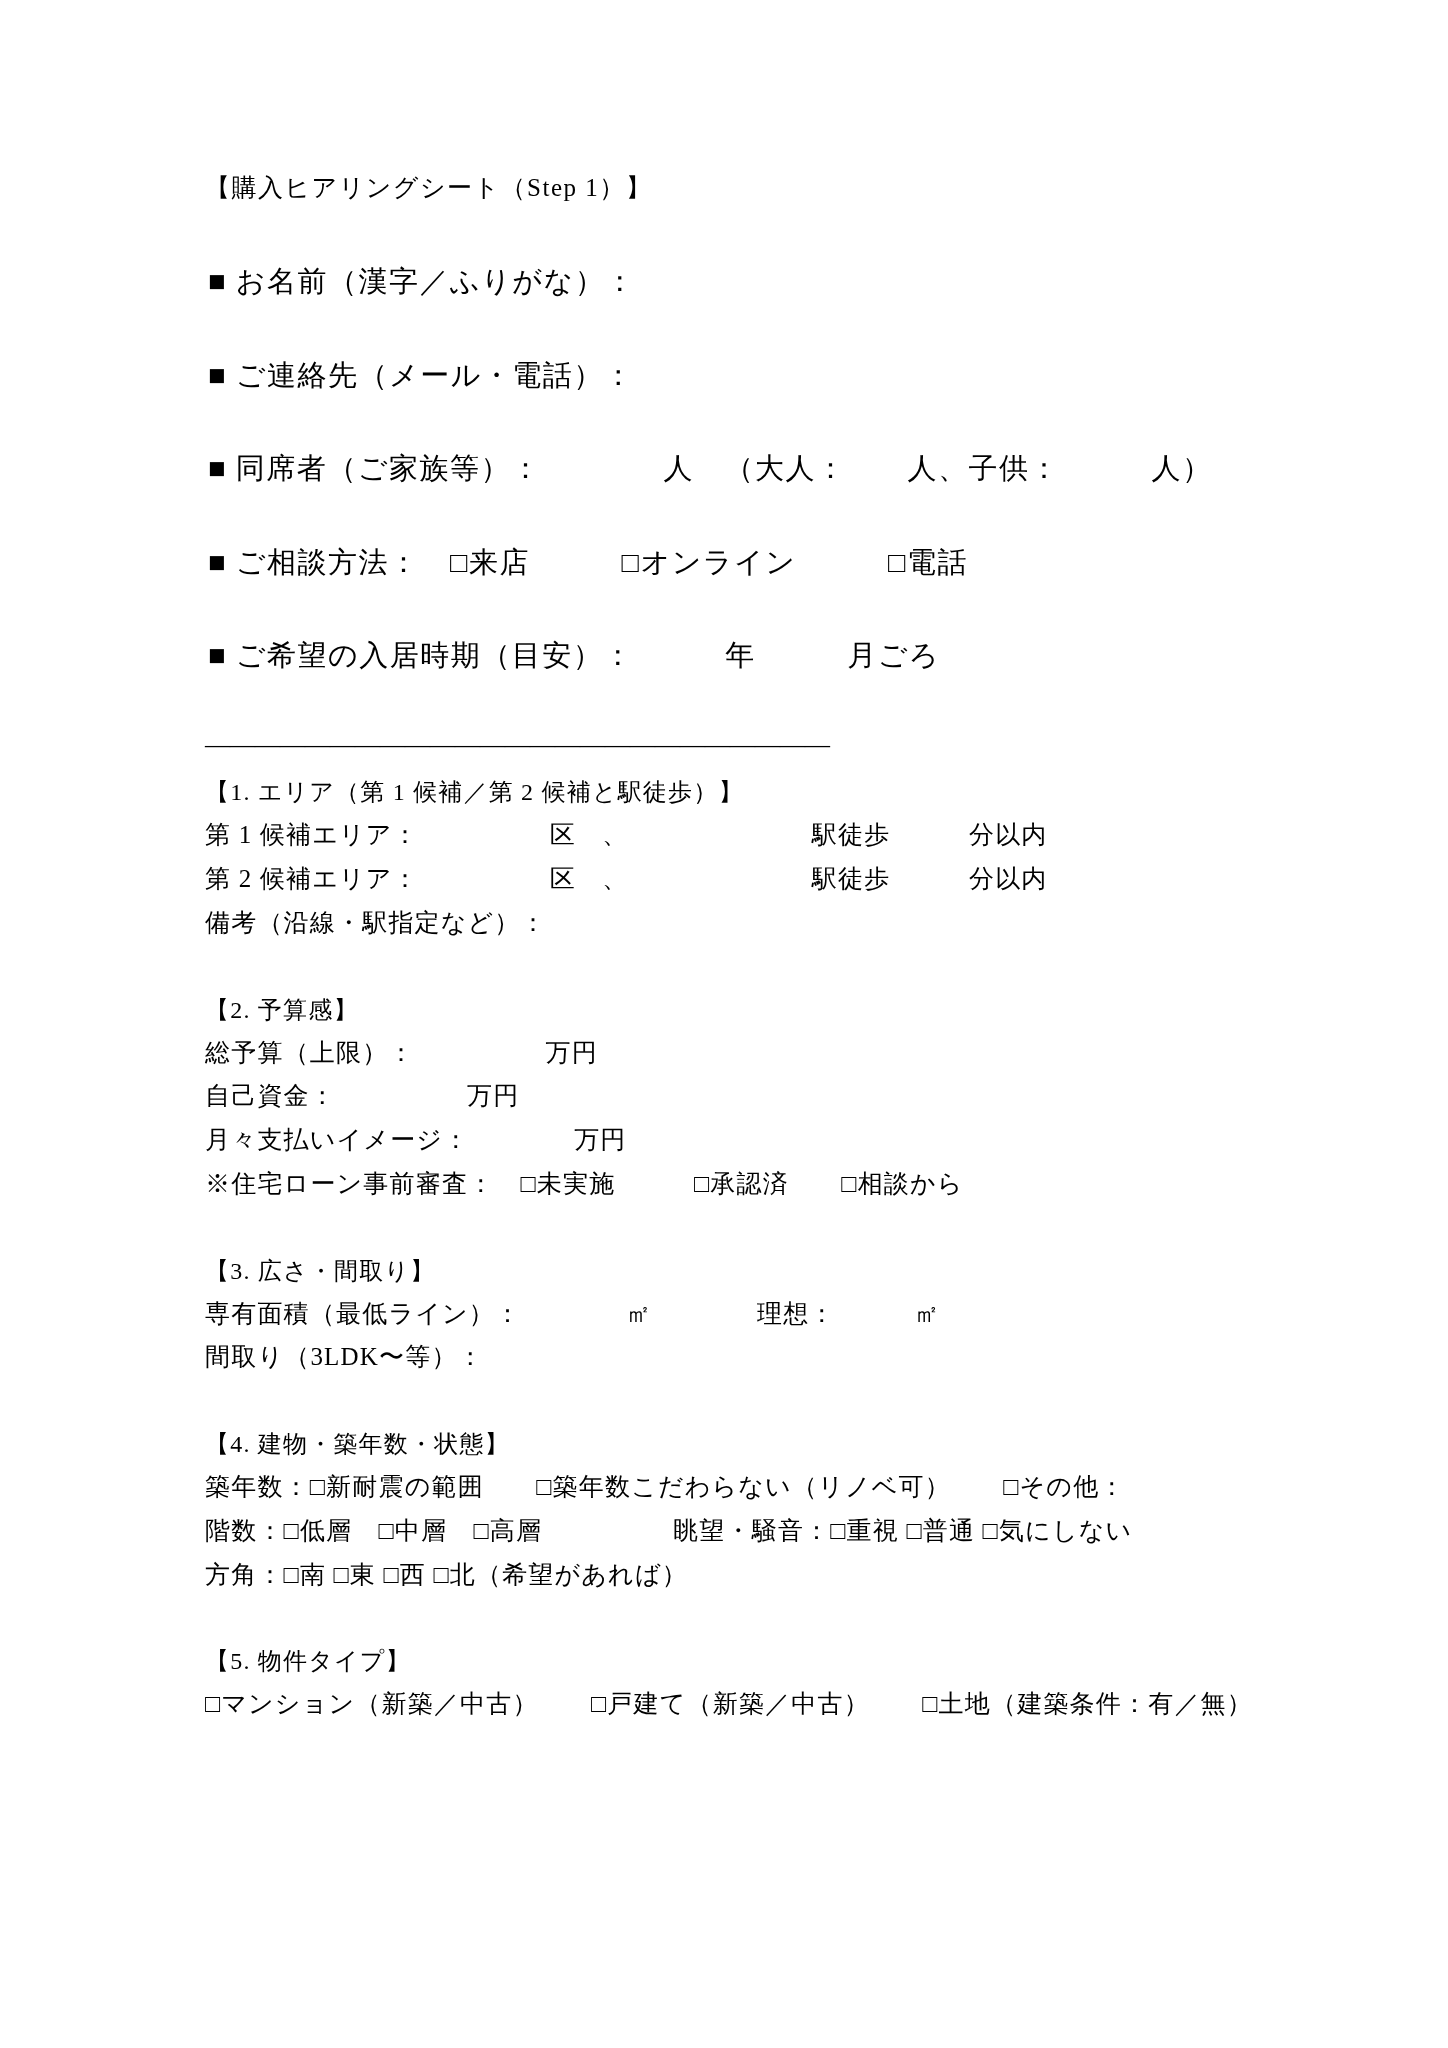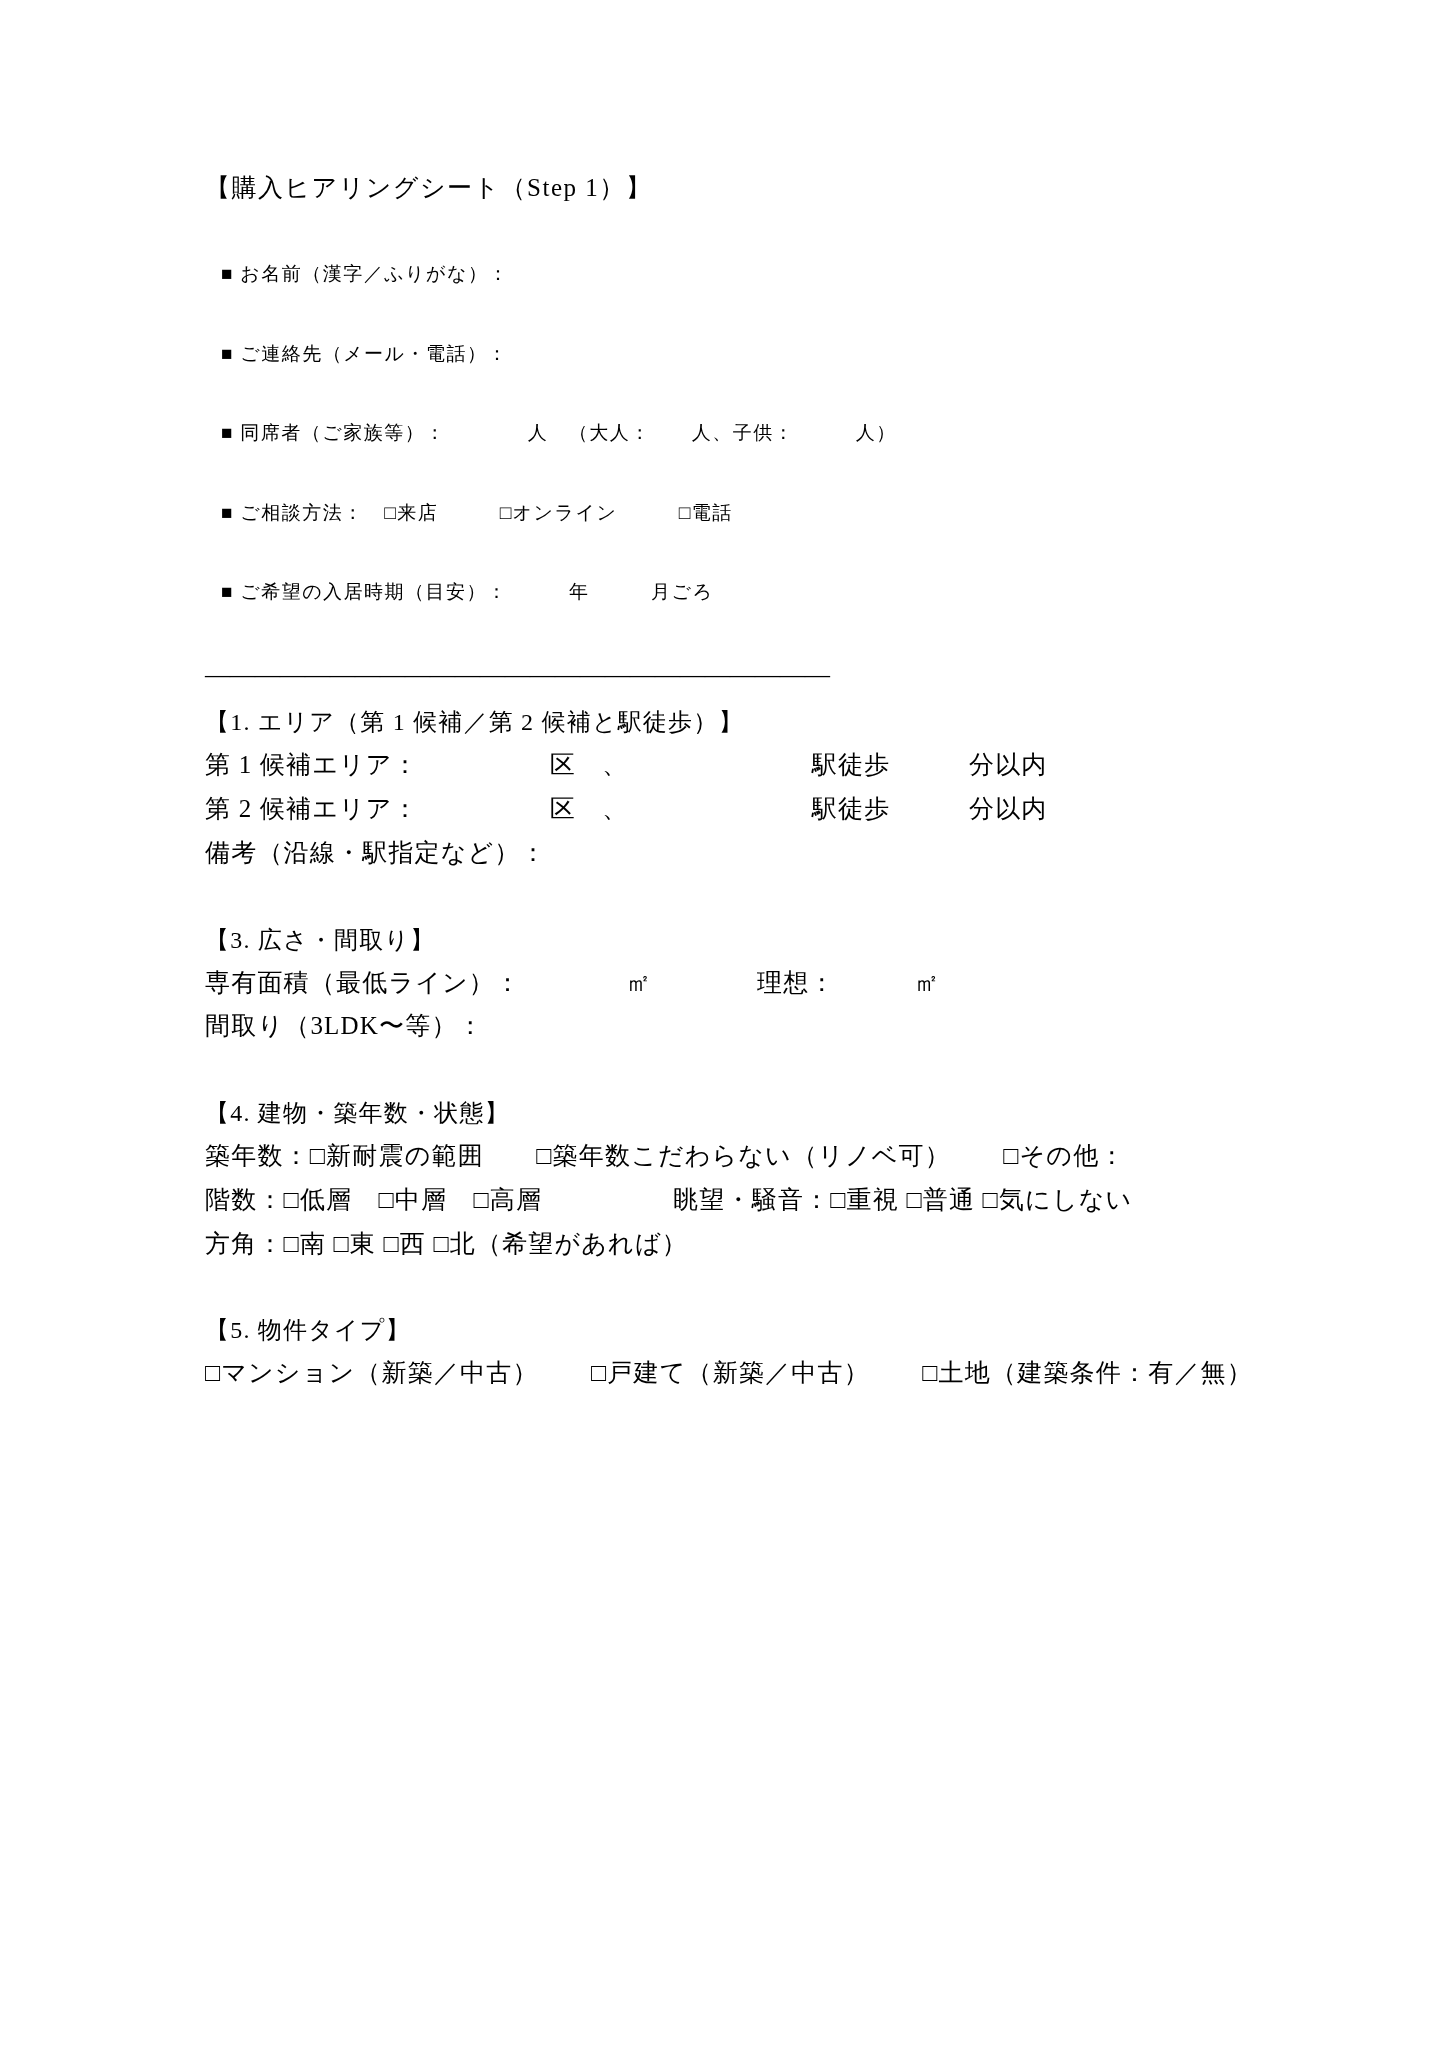--- a/index.html
+++ b/index.html
@@ -20,23 +20,23 @@
     box-sizing: border-box;
     padding: 170px 150px 0 205px;
   }
   .doc-title {
     font-size: 25px;
     letter-spacing: 1.5px;
     margin: 0 0 56px 0;
     line-height: 1.4;
   }
   .head-line {
-    font-size: 19px;
+    font-size: 29px;
     letter-spacing: 1.5px;
-    margin: 0 0 53px 16px;
+    margin: 0 0 53px 3px;
     line-height: 1.4;
     white-space: pre;
   }
   .divider {
     font-size: 25px;
     letter-spacing: 0px;
     margin: 18px 0 10px 0;
     line-height: 1.3;
     white-space: pre;
   }
@@ -77,20 +77,27 @@
 
   <div class="divider">―――――――――――――――――――――――――</div>
 
   <div class="section">
     <div class="sec-title">【1. エリア（第 1 候補／第 2 候補と駅徒歩）】</div>
     <div class="sec-line">第 1 候補エリア：　　　　　区　、　　　　　　　駅徒歩　　　分以内</div>
     <div class="sec-line">第 2 候補エリア：　　　　　区　、　　　　　　　駅徒歩　　　分以内</div>
     <div class="sec-line">備考（沿線・駅指定など）：</div>
   </div>
 
+  <div class="section">
+    <div class="sec-title">【2. 予算感】</div>
+    <div class="sec-line">総予算（上限）：　　　　　万円</div>
+    <div class="sec-line">自己資金：　　　　　万円</div>
+    <div class="sec-line">月々支払いイメージ：　　　　万円</div>
+    <div class="sec-line">※住宅ローン事前審査：　□未実施　　　□承認済　　□相談から</div>
+  </div>
 
   <div class="section">
     <div class="sec-title">【3. 広さ・間取り】</div>
     <div class="sec-line">専有面積（最低ライン）：　　　　㎡　　　　理想：　　　㎡</div>
     <div class="sec-line">間取り（3LDK〜等）：</div>
   </div>
 
   <div class="section">
     <div class="sec-title">【4. 建物・築年数・状態】</div>
     <div class="sec-line">築年数：□新耐震の範囲　　□築年数こだわらない（リノベ可）　　□その他：</div>

